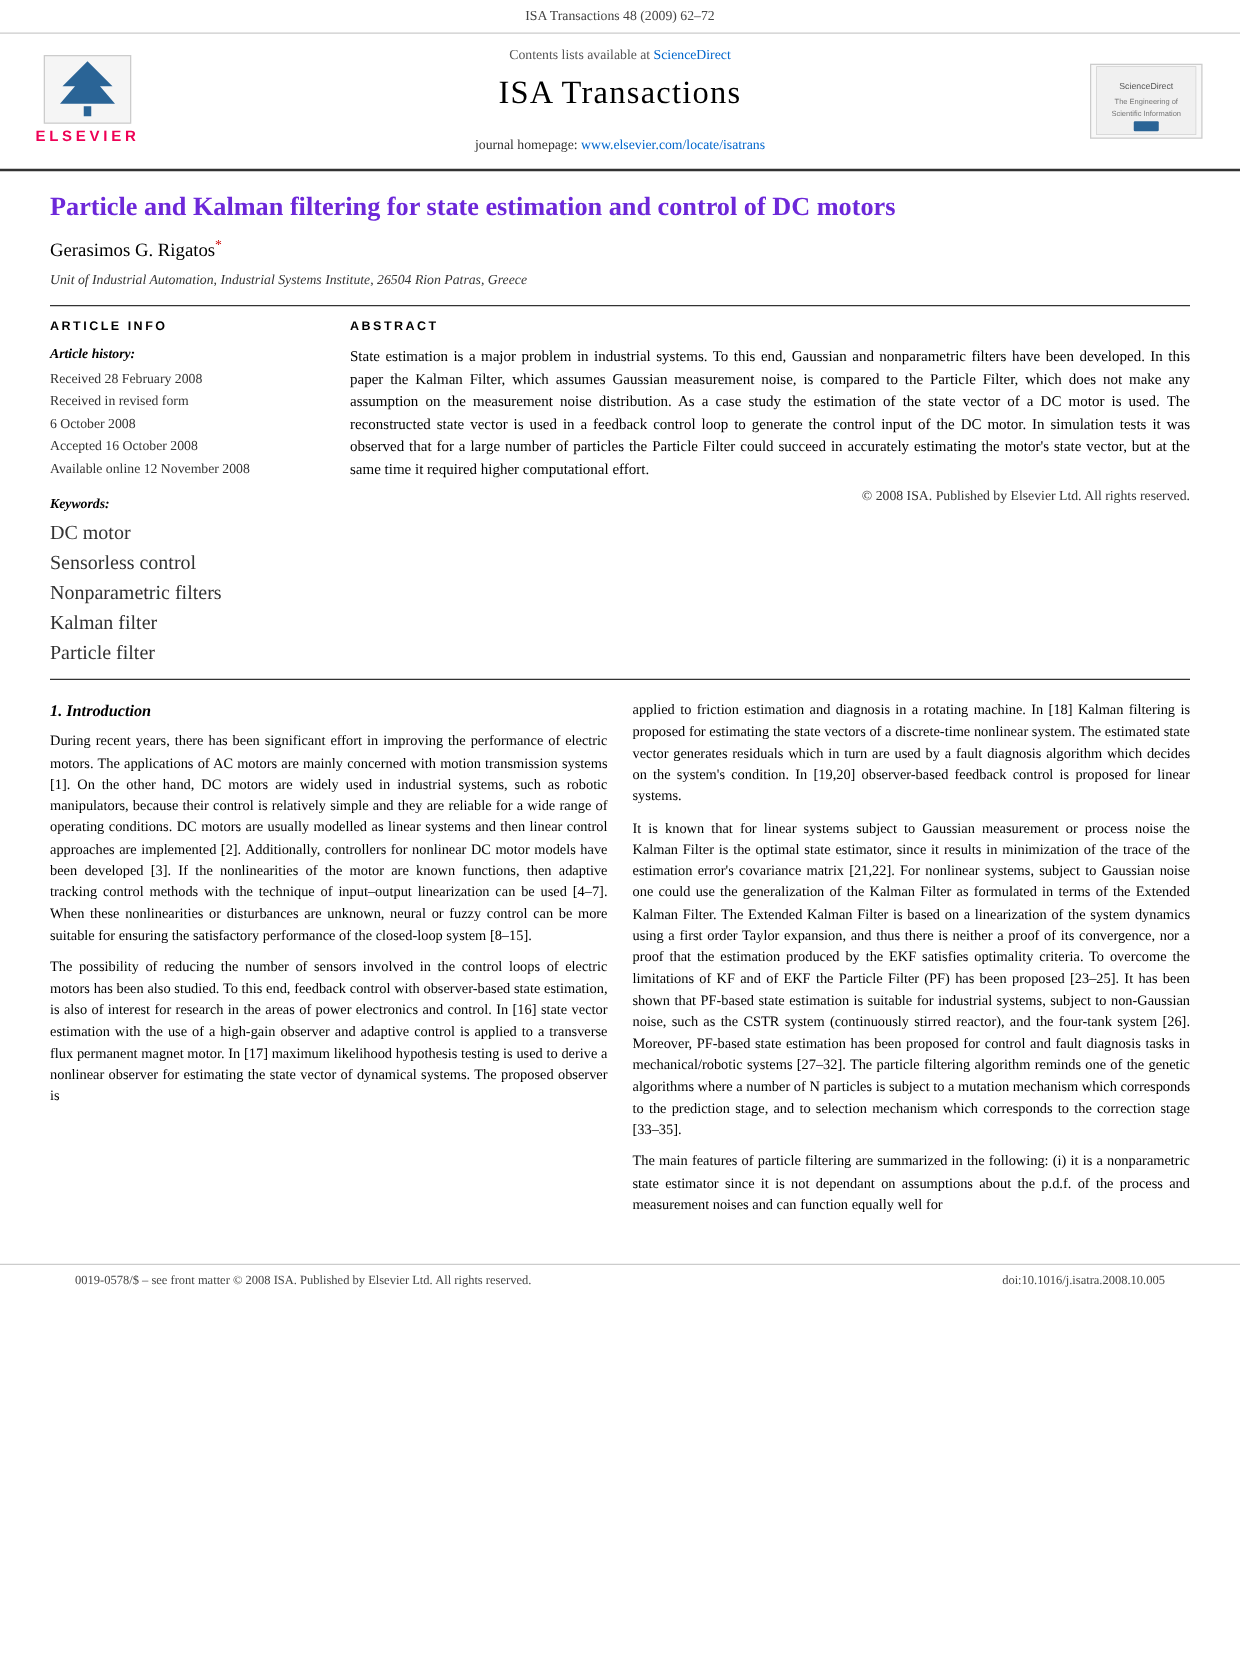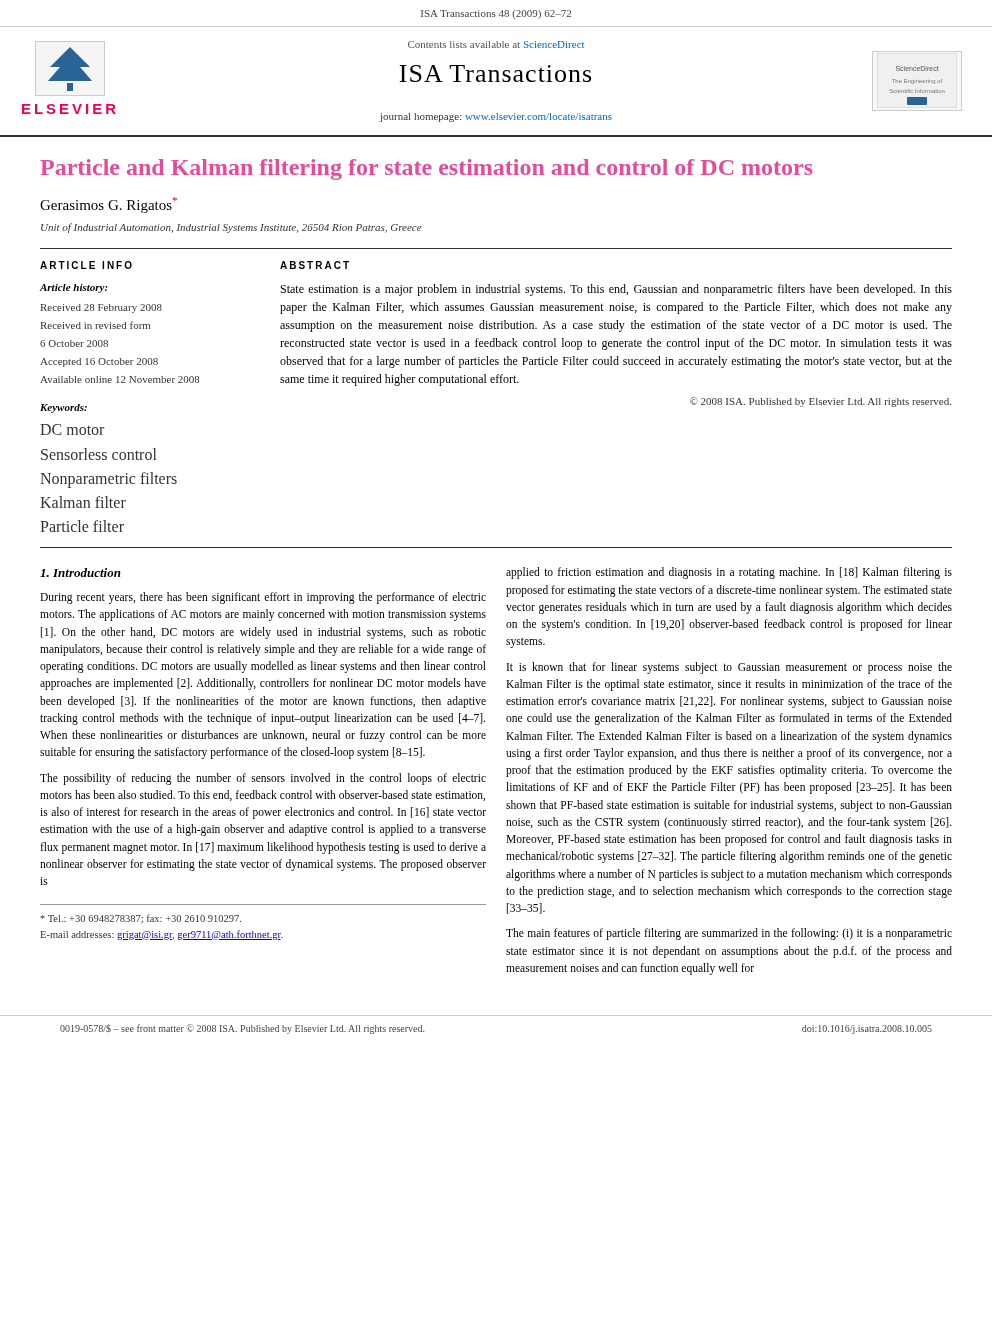--- a/index.html
+++ b/index.html
@@ -80,21 +80,21 @@
       height: 55px;
       border: 1px solid #ccc;
       display: flex;
       align-items: center;
       justify-content: center;
       font-size: 9px;
       color: #666;
       background: #f5f5f5;
     }
     .elsevier-text {
-      font-size: 15px;
+      font-size: 12px;
       font-weight: bold;
       letter-spacing: 3px;
       color: #e05;
       font-family: Arial, sans-serif;
     }
 
     
     .sd-logo {
       width: 90px;
       height: 60px;
@@ -108,23 +108,23 @@
       text-align: center;
       padding: 3px;
     }
 
     
     .article-content {
       padding: 15px 40px 20px 40px;
     }
 
     .article-title {
-      font-size: 24px;
-      font-weight: bold;
-      color: #ec4899;
+      font-size: 21px;
+      font-weight: bold;
+      color: #6d28d9;
       margin-bottom: 10px;
       line-height: 1.3;
     }
 
     .author-name {
       font-size: 15px;
       color: #000;
       margin-bottom: 4px;
     }
     .author-name sup {
@@ -342,28 +342,20 @@
 
   <div class="body-two-col">
     <div class="body-col">
       <div class="section-title">
         <span>1.</span>
         <span>Introduction</span>
       </div>
       <div class="body-text">During recent years, there has been significant effort in improving the performance of electric motors. The applications of AC motors are mainly concerned with motion transmission systems [1]. On the other hand, DC motors are widely used in industrial systems, such as robotic manipulators, because their control is relatively simple and they are reliable for a wide range of operating conditions. DC motors are usually modelled as linear systems and then linear control approaches are implemented [2]. Additionally, controllers for nonlinear DC motor models have been developed [3]. If the nonlinearities of the motor are known functions, then adaptive tracking control methods with the technique of input–output linearization can be used [4–7]. When these nonlinearities or disturbances are unknown, neural or fuzzy control can be more suitable for ensuring the satisfactory performance of the closed-loop system [8–15].</div>
       <div class="body-text">The possibility of reducing the number of sensors involved in the control loops of electric motors has been also studied. To this end, feedback control with observer-based state estimation, is also of interest for research in the areas of power electronics and control. In [16] state vector estimation with the use of a high-gain observer and adaptive control is applied to a transverse flux permanent magnet motor. In [17] maximum likelihood hypothesis testing is used to derive a nonlinear observer for estimating the state vector of dynamical systems. The proposed observer is</div>
 
-      <div class="footnote-section">
-        <div>* Tel.: +30 6948278387; fax: +30 2610 910297.</div>
-        <div>
-          <span>E-mail addresses:</span>
-          <a href="#">grigat@isi.gr</a>,
-          <a href="#">ger9711@ath.forthnet.gr</a>.
-        </div>
-      </div>
     </div>
 
     <div class="body-col">
       <div class="body-text">applied to friction estimation and diagnosis in a rotating machine. In [18] Kalman filtering is proposed for estimating the state vectors of a discrete-time nonlinear system. The estimated state vector generates residuals which in turn are used by a fault diagnosis algorithm which decides on the system's condition. In [19,20] observer-based feedback control is proposed for linear systems.</div>
       <div class="body-text">It is known that for linear systems subject to Gaussian measurement or process noise the Kalman Filter is the optimal state estimator, since it results in minimization of the trace of the estimation error's covariance matrix [21,22]. For nonlinear systems, subject to Gaussian noise one could use the generalization of the Kalman Filter as formulated in terms of the Extended Kalman Filter. The Extended Kalman Filter is based on a linearization of the system dynamics using a first order Taylor expansion, and thus there is neither a proof of its convergence, nor a proof that the estimation produced by the EKF satisfies optimality criteria. To overcome the limitations of KF and of EKF the Particle Filter (PF) has been proposed [23–25]. It has been shown that PF-based state estimation is suitable for industrial systems, subject to non-Gaussian noise, such as the CSTR system (continuously stirred reactor), and the four-tank system [26]. Moreover, PF-based state estimation has been proposed for control and fault diagnosis tasks in mechanical/robotic systems [27–32]. The particle filtering algorithm reminds one of the genetic algorithms where a number of N particles is subject to a mutation mechanism which corresponds to the prediction stage, and to selection mechanism which corresponds to the correction stage [33–35].</div>
       <div class="body-text">The main features of particle filtering are summarized in the following: (i) it is a nonparametric state estimator since it is not dependant on assumptions about the p.d.f. of the process and measurement noises and can function equally well for</div>
     </div>
   </div>
 
 </div>

